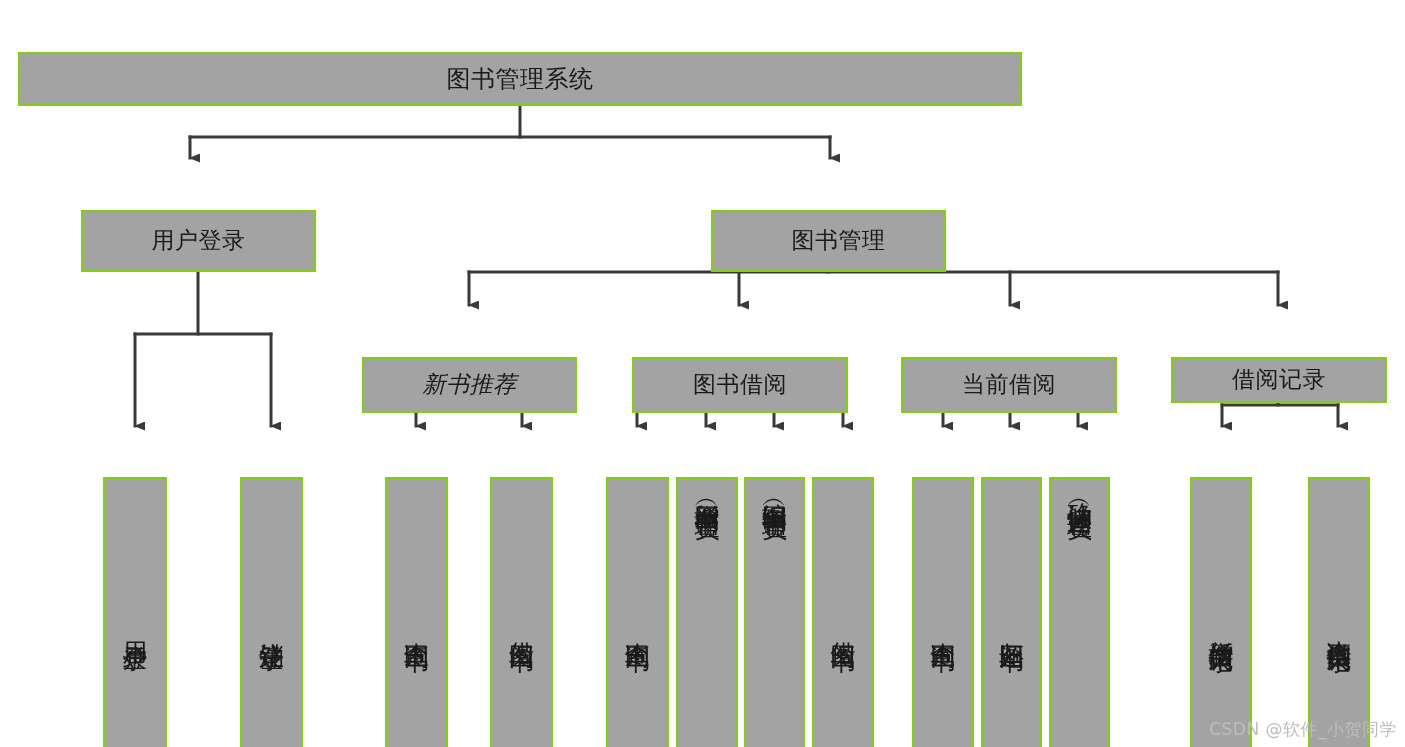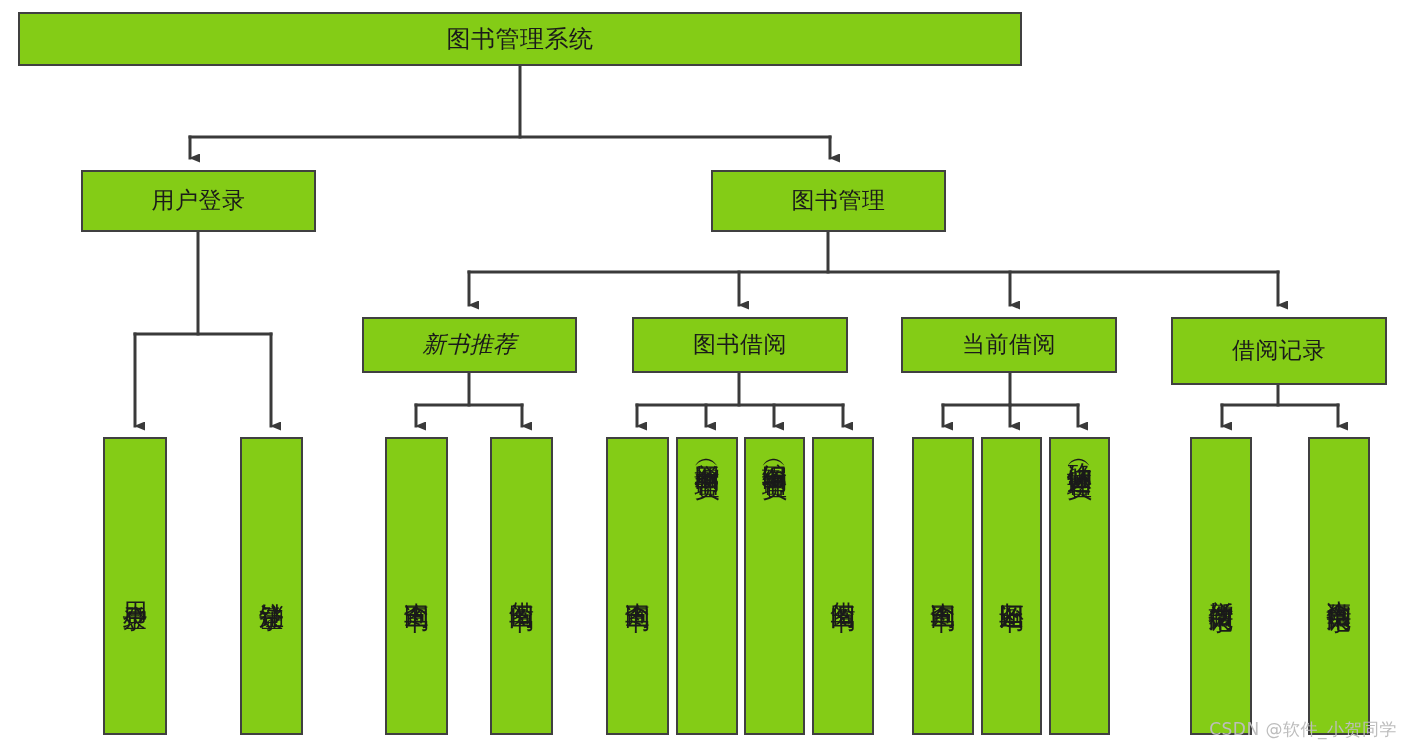--- a/index.html
+++ b/index.html
@@ -19,26 +19,27 @@
     position: absolute;
     left: 0;
     top: 0;
     width: 1405px;
     height: 747px;
     pointer-events: none;
   }
   .node {
     position: absolute;
     box-sizing: border-box;
-    border: 2px solid #404040;
-    background: #84cc16;
+    border: 2px solid #84cc16;
+    background: #a3a3a3;
     display: flex;
     align-items: center;
     justify-content: center;
     color: #1a1a1a;
+    margin-top: 40px;
   }
   .node-label {
     color: #1a1a1a;
     line-height: 1.12;
     letter-spacing: 0.5px;
     white-space: pre-line;
     text-align: center;
   }
   
   .node.horiz .node-label {
@@ -146,21 +147,21 @@
 
   <div class="node horiz" style="left:362px; top:317px; width:215px; height:56px;font-style:italic;">
     <span class="node-label">新书推荐</span>
   </div>
   <div class="node horiz" style="left:901px; top:317px; width:216px; height:56px;">
     <span class="node-label">当前借阅</span>
   </div>
   <div class="node horiz" style="left:632px; top:317px; width:216px; height:56px;">
     <span class="node-label">图书借阅</span>
   </div>
-  <div class="node horiz" style="left:1171px; top:317px; width:216px; height:68px;">
+  <div class="node horiz" style="left:1171px; top:317px; width:216px; height:46px;">
     <span class="node-label">借阅记录</span>
   </div>
 
   <div class="node vert" style="left:103px; top:437px; width:64px; height:298px;">
     <span class="node-label">用户登录</span>
   </div>
   <div class="node vert" style="left:240px; top:437px; width:63px; height:298px;">
     <span class="node-label">注销登录</span>
   </div>
 

